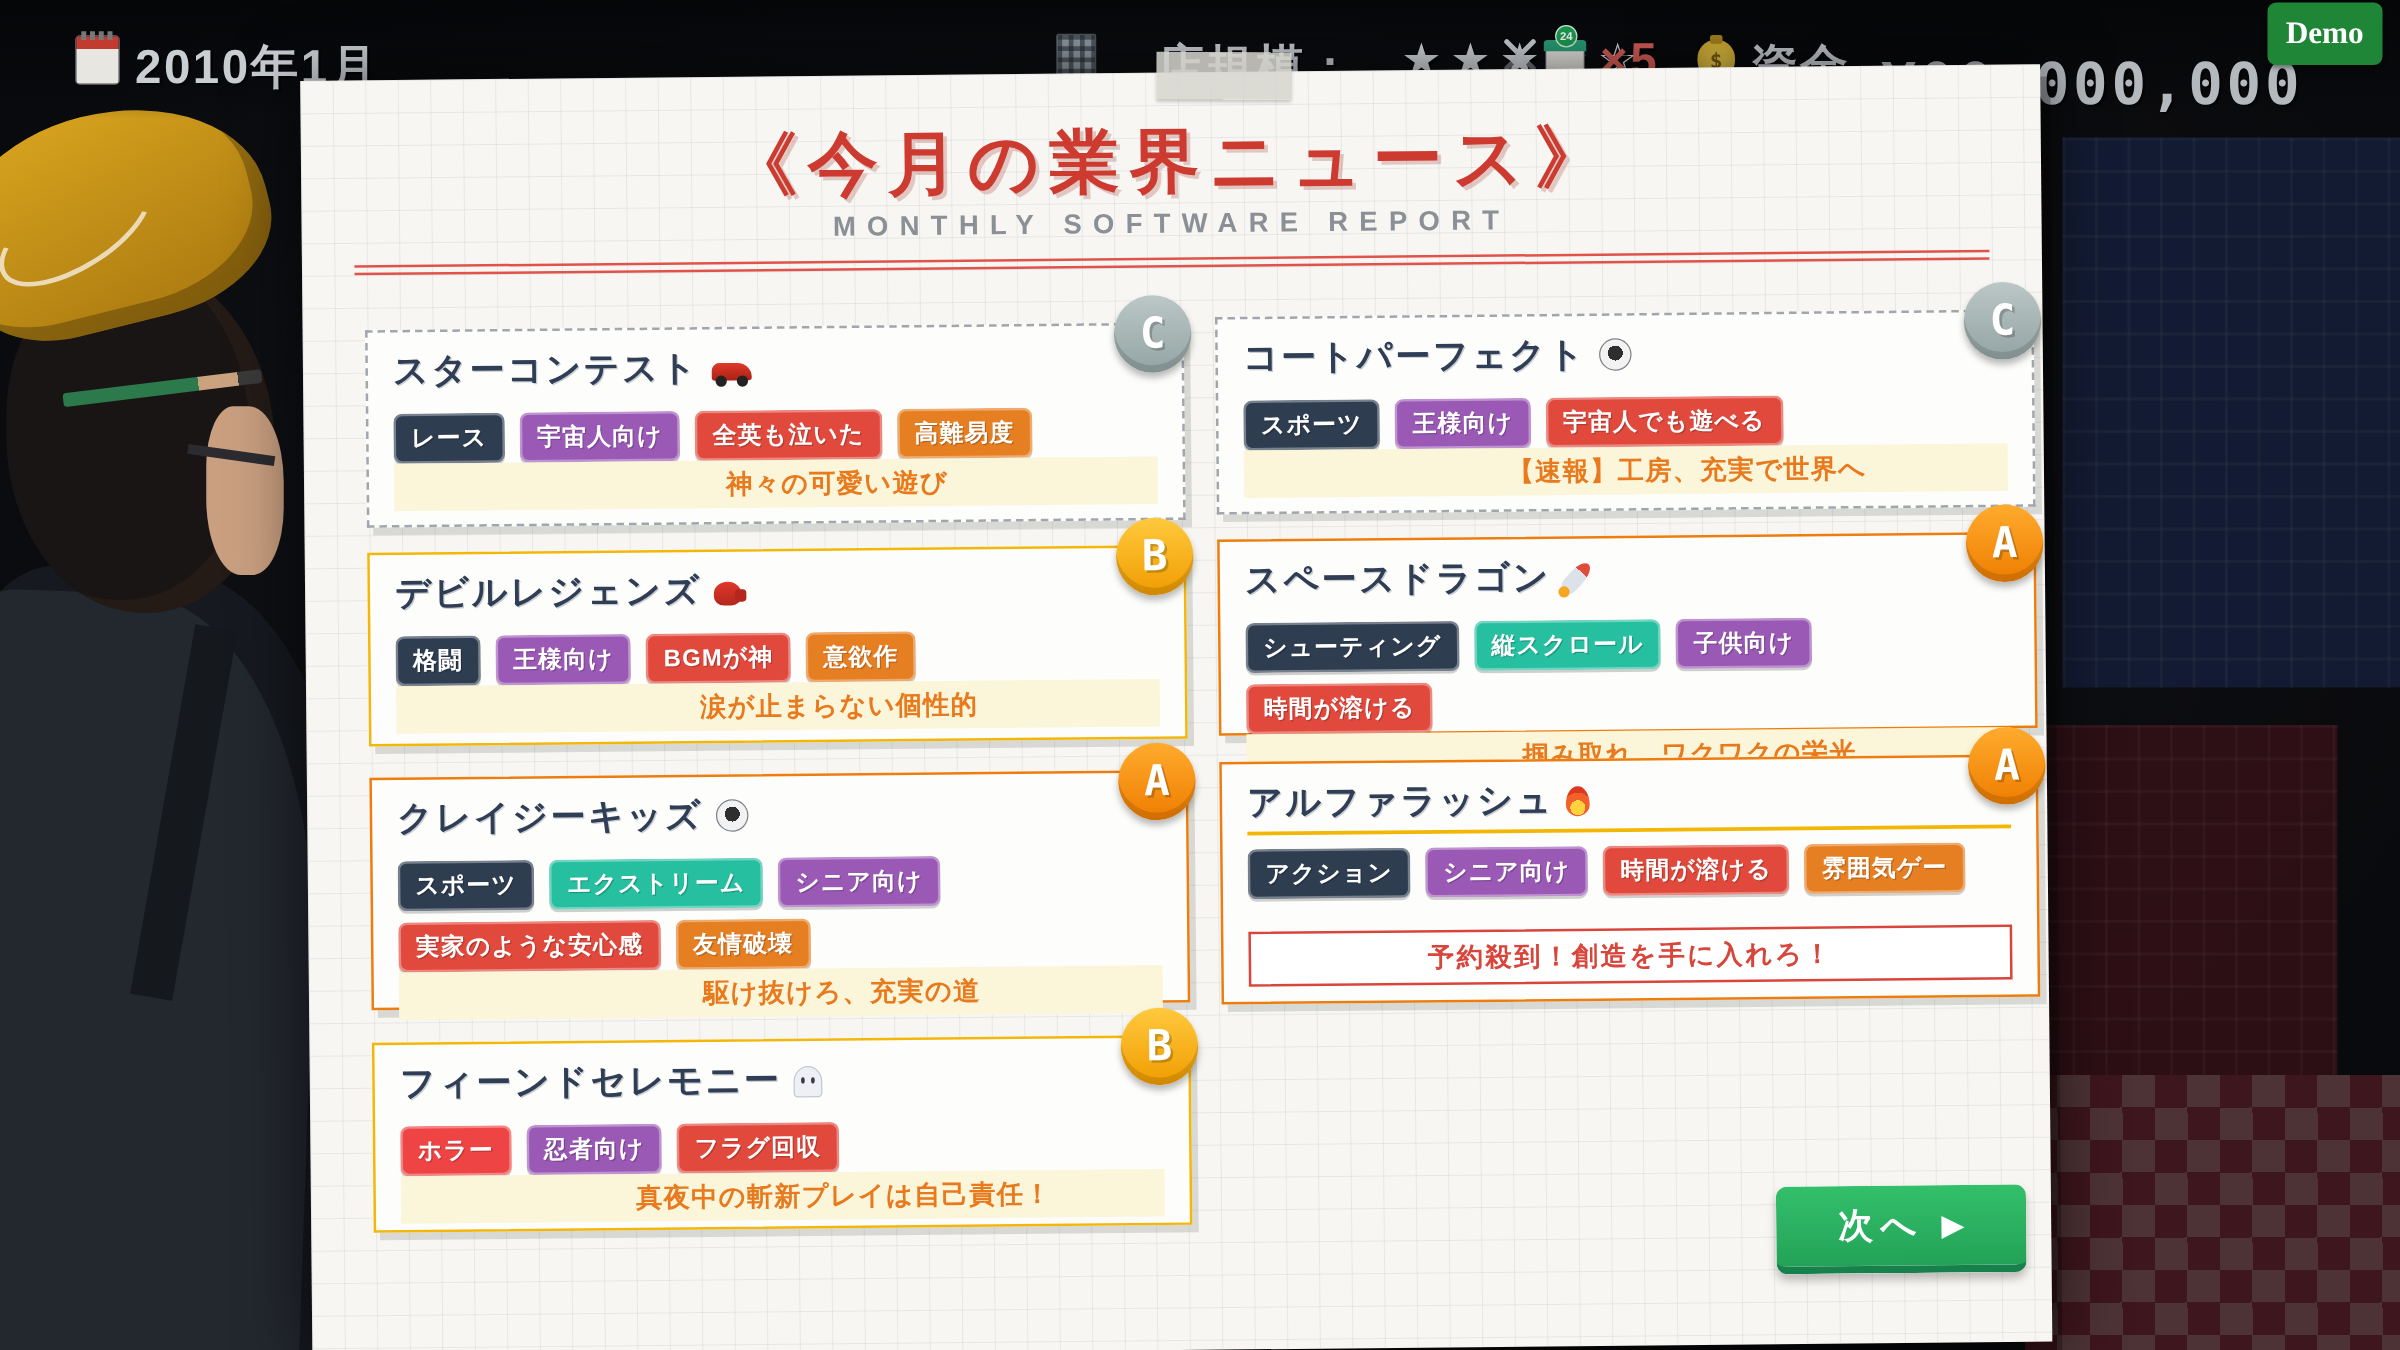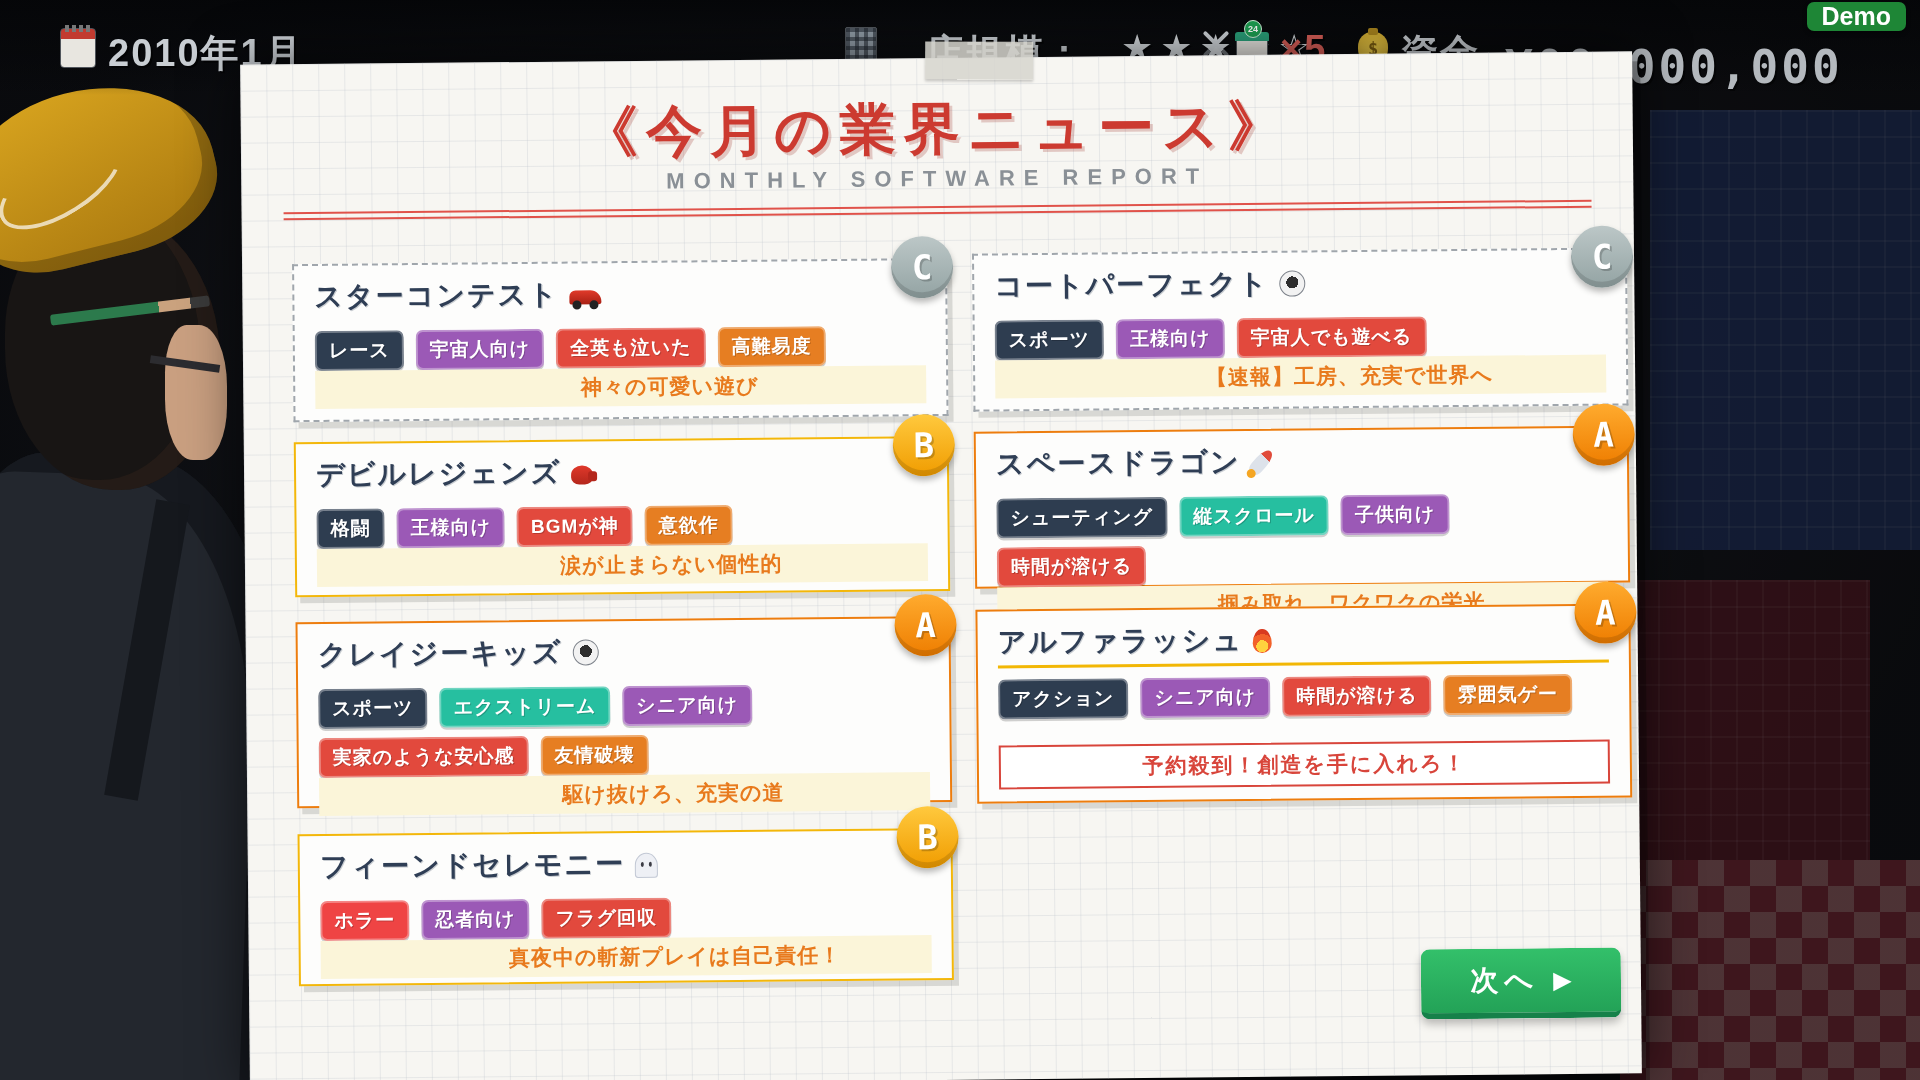--- a/index.html
+++ b/index.html
@@ -48,22 +48,22 @@
   .topbar{position:absolute;left:0;top:0;width:100%;height:90px;z-index:2;color:#c9ced3;}
   .tb-item{position:absolute;top:16px;display:flex;align-items:center;white-space:nowrap;}
   .tb-text{font-weight:bold;font-size:38px;letter-spacing:2px;
     text-shadow:2px 2px 0 rgba(0,0,0,.55);margin-top:12px;}
   .tb-stars{font-size:36px;letter-spacing:7px;color:#d3d8dc;text-shadow:2px 2px 0 rgba(0,0,0,.55);}
   .tb-red{color:#d95f58;}
   .funds-amount{position:absolute;left:1505px;top:40px;z-index:1;color:#b4b9be;
     font-family:"DejaVu Sans Mono","Liberation Mono",monospace;font-weight:bold;font-size:46px;letter-spacing:3px;
     text-shadow:2px 2px 0 rgba(0,0,0,.5);}
   .demo-badge{position:absolute;right:14px;top:2px;z-index:6;background:#1e8636;color:#fff;
-    font-weight:bold;font-size:25px;padding:0 15px;border-radius:7px;
-    box-shadow:0 2px 4px rgba(0,0,0,.4);}
+    font-weight:bold;font-size:25px;padding:11px 15px;border-radius:7px;
+    box-shadow:0 2px 4px rgba(0,0,0,.4);font-family:Liberation Serif, serif;}
 
   
   .ti{display:inline-block;position:relative;vertical-align:middle;margin-right:12px;}
   .ti-calendar{width:34px;height:38px;background:linear-gradient(180deg,#c23b30 0 10px,#e8e6e0 10px);
     border:1px solid #50555b;border-radius:4px;}
   .ti-calendar::before{content:"";position:absolute;top:-4px;left:4px;width:4px;height:7px;background:#777;
     box-shadow:7px 0 0 #777,14px 0 0 #777,21px 0 0 #777;}
   .ti-runner{width:28px;height:44px;}
   .ti-runner::before{content:"";position:absolute;left:13px;top:2px;width:10px;height:10px;background:#e8b774;border-radius:50%;}
   .ti-runner::after{content:"";position:absolute;left:10px;top:12px;width:8px;height:18px;background:#c04a6b;

